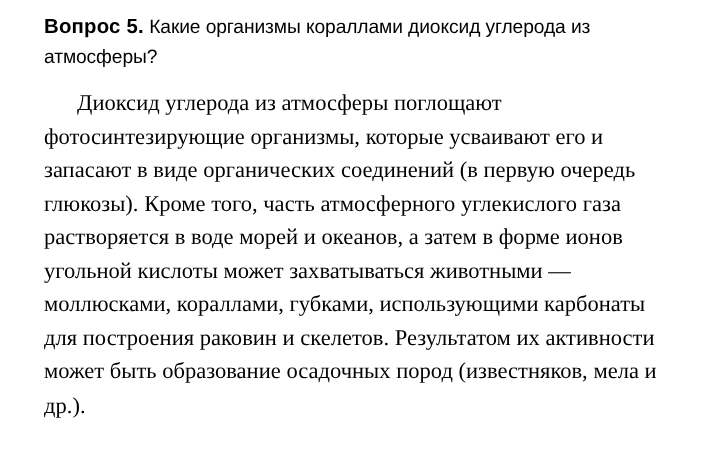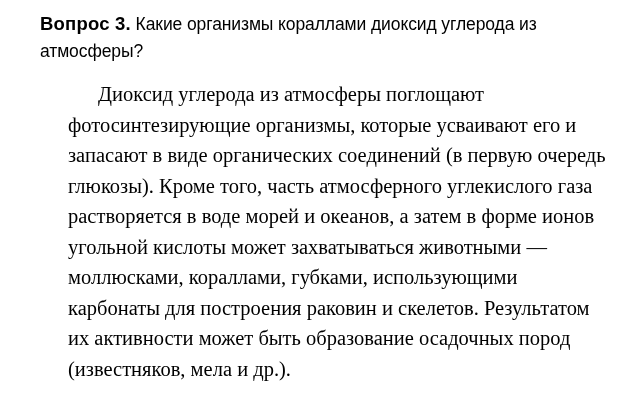--- a/index.html
+++ b/index.html
@@ -49,29 +49,28 @@
     margin: 0;
     padding-right: 4px;
   }
   .answer-block p {
     margin: 0;
     text-indent: 30px;
     text-align: justify;
   }
   .answer-block p:last-child {
     text-align: left;
-    margin-left: 28px;
   }
 </style>
 </head>
 <body>
 
 <div class="page">
 
   <div class="question-block">
-    <span class="question-label">Вопрос 3.</span><span class="question-text"> Какие организмы кораллами диоксид углерода из атмосферы?</span>
+    <span class="question-label">Вопрос 5.</span><span class="question-text"> Какие организмы кораллами диоксид углерода из атмосферы?</span>
   </div>
 
   <div class="answer-block">
     <p>Диоксид углерода из атмосферы поглощают фотосинтезирующие организмы, которые усваивают его и запасают в виде органических соединений (в первую очередь глюкозы). Кроме того, часть атмосферного углекислого газа растворяется в воде морей и океанов, а затем в форме ионов угольной кислоты может захватываться животными — моллюсками, кораллами, губками, использующими карбонаты для построения раковин и скелетов. Результатом их активности может быть образование осадочных пород (известняков, мела и др.).</p>
   </div>
 
 </div>
 
 </body></html>

